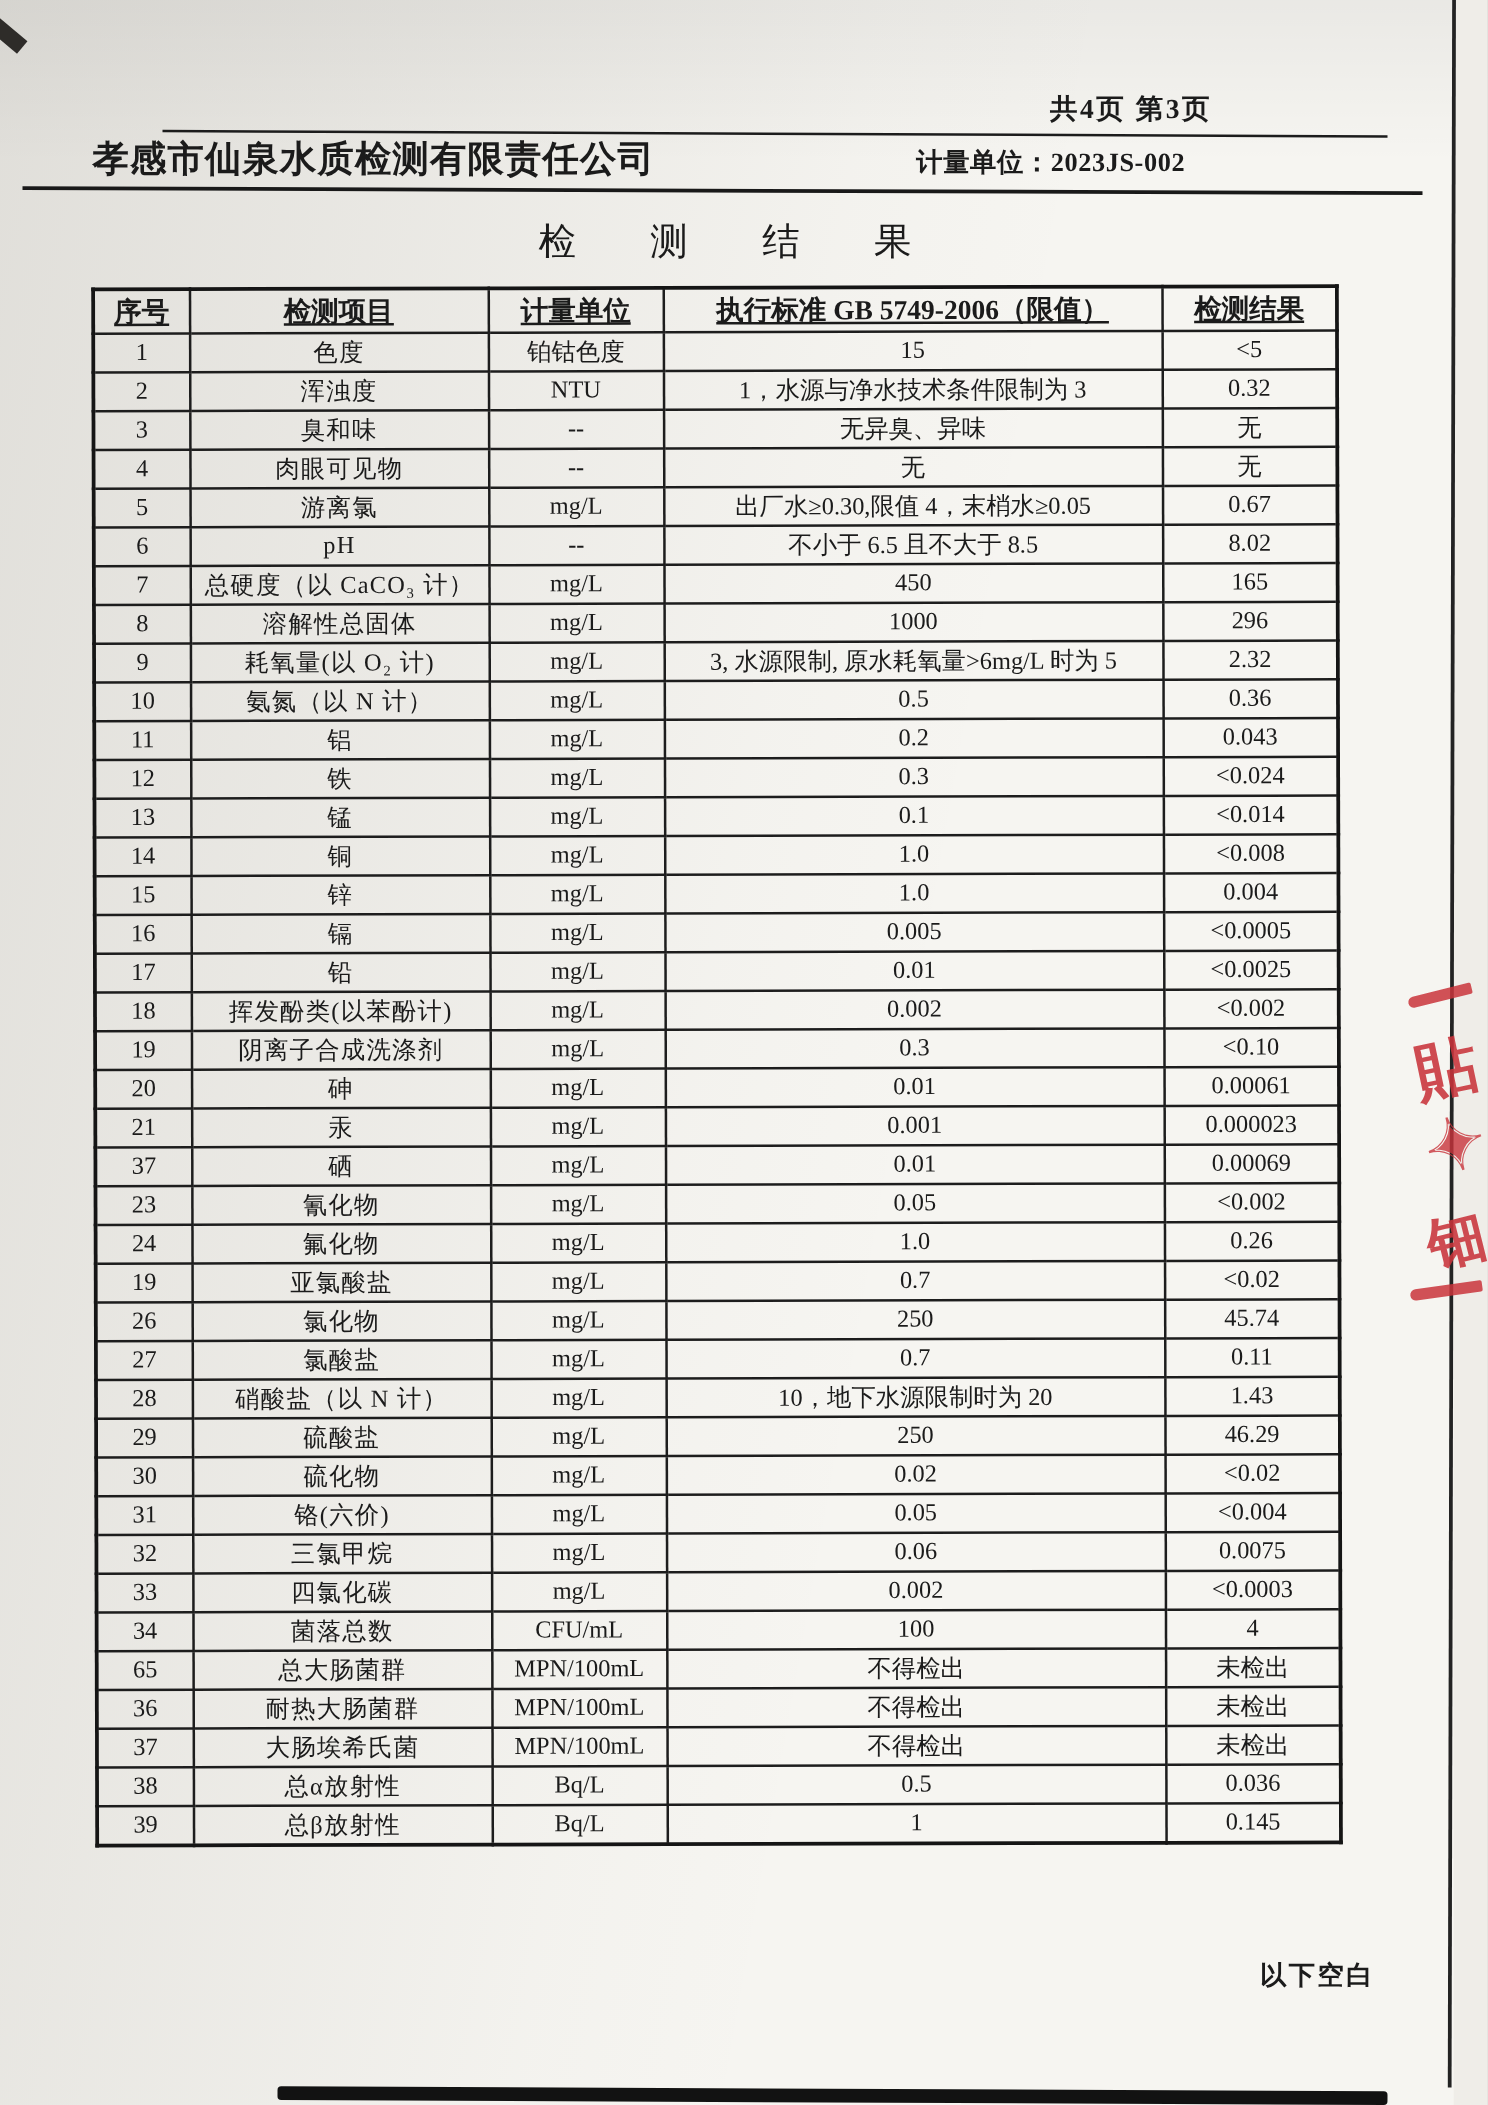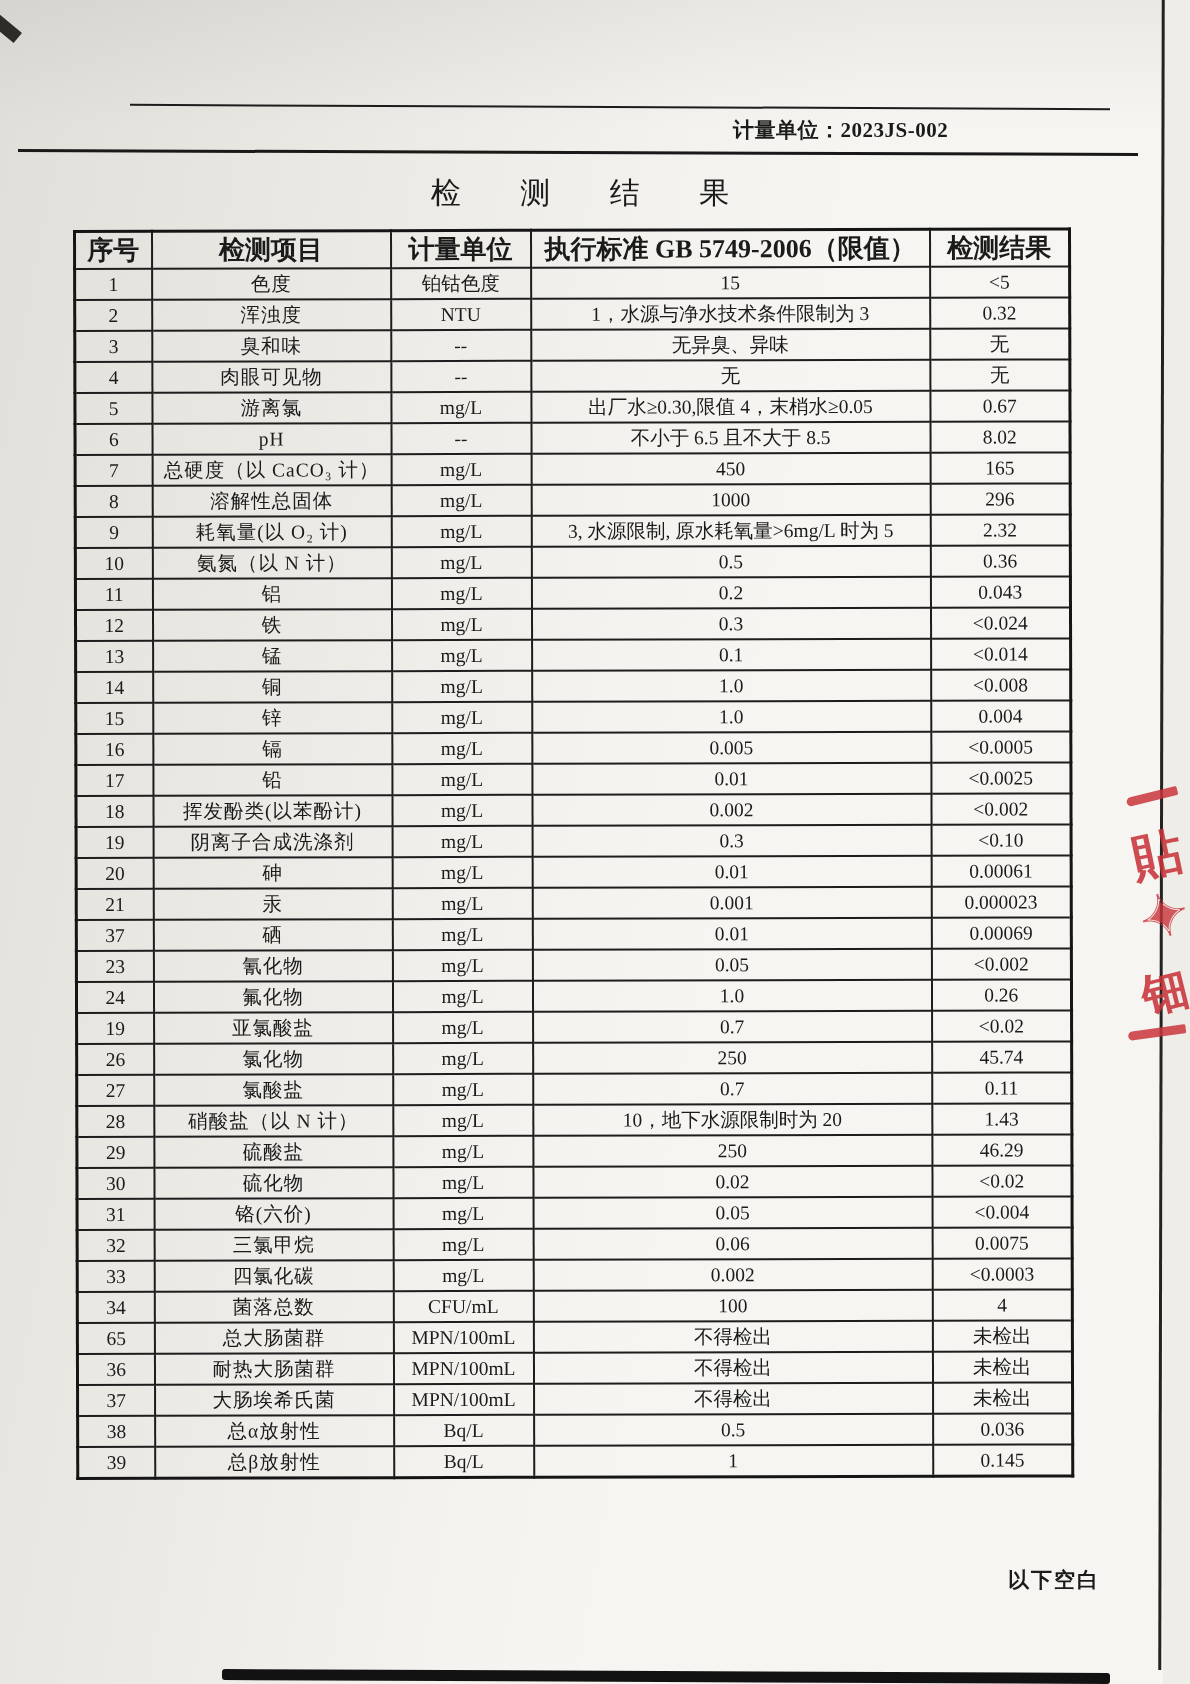--- a/index.html
+++ b/index.html
@@ -46,21 +46,21 @@
     border-collapse:collapse;table-layout:fixed;
     transform:rotate(-0.15deg);transform-origin:top left;
     background:transparent;
   }
   table.results th, table.results td{
     border:2px solid #1d1d1d;
     text-align:center;vertical-align:middle;
     padding:0 2px;overflow:hidden;white-space:nowrap;
   }
   table.results{border:3px solid #151515;}
-  table.results th{height:33px;font-size:26px;font-weight:600;}
+  table.results th{height:33px;font-size:22px;font-weight:600;text-decoration:underline;}
   table.results td{height:29px;font-size:19.5px;}
   td.c-item{letter-spacing:1px;}
   
   .footer-note{
     position:absolute;left:0;top:1566px;width:1100px;
     text-align:right;font-size:21px;letter-spacing:2px;font-weight:600;
   }
   
   .stamp span{position:absolute;color:#c9343b;opacity:0.88;font-weight:bold;
     font-family:"Liberation Serif","DejaVu Serif",serif;}
@@ -74,21 +74,23 @@
 </head>
 <body>
 
 <div class="page">
 
   <div class="right-strip"></div>
   <div class="edge-line"></div>
   <div class="bottom-band"></div>
   <div class="corner-mark"></div>
 
+  <div class="page-info">共4页 第3页</div>
   <div class="rule-top"></div>
+  <div class="company">孝感市仙泉水质检测有限责任公司</div>
   <div class="report-no"><span>计量单位：</span><span>2023JS-002</span></div>
   <div class="rule-mid"></div>
   <div class="doc-title">检 测 结 果</div>
 
   <table class="results">
     <colgroup>
       <col style="width:77px">
         <col style="width:239px">
         <col style="width:140px">
         <col style="width:399px">

